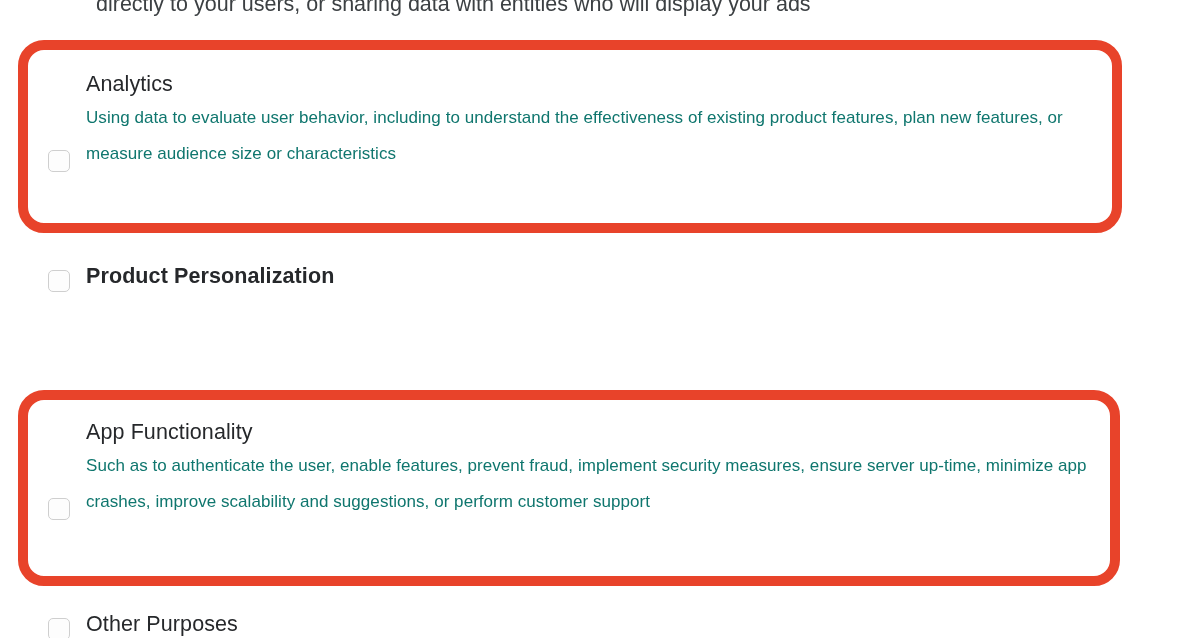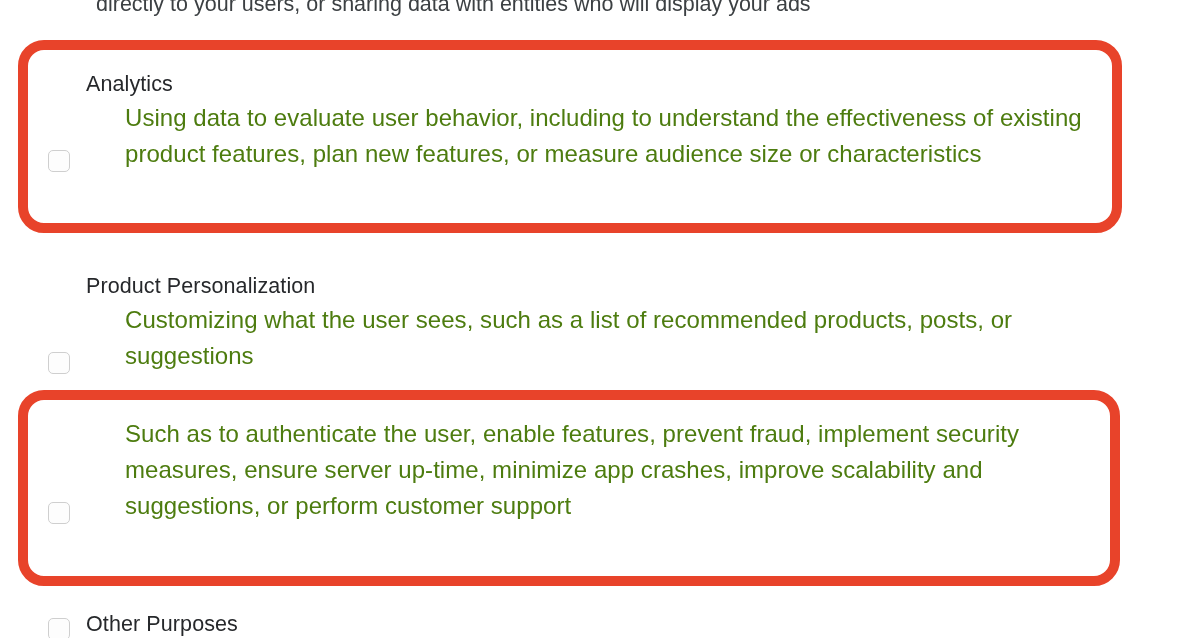--- a/index.html
+++ b/index.html
@@ -61,25 +61,24 @@
   }
 
   .row-title {
     font-size: 21.5px;
     line-height: 32px;
     color: #26282b;
     letter-spacing: 0.1px;
   }
 
   .row-desc {
-    font-size: 24px;
+    font-size: 17px;
     line-height: 36px;
-    color: #4d7c0f;
+    color: #0f766e;
     letter-spacing: 0.05px;
-    margin-left: 39px;
   }
 
   
   .redbox {
     position: absolute;
     border: 10px solid #e8432a;
     border-radius: 26px;
     box-sizing: border-box;
     background: transparent;
     pointer-events: none;
@@ -93,31 +92,31 @@
   <div class="top-clipped-line">directly to your users, or sharing data with entities who will display your ads</div>
 
   <div class="purpose-row" style="left:48px; top:68px; width:1060px;">
     <div class="checkbox"></div>
     <div class="row-text">
       <div class="row-title">Analytics</div>
       <div class="row-desc">Using data to evaluate user behavior, including to understand the effectiveness of existing product features, plan new features, or measure audience size or characteristics</div>
     </div>
   </div>
 
-  <div class="purpose-row" style="left:48px; top:270px; width:1060px;">
+  <div class="purpose-row" style="left:48px; top:260px; width:1060px;font-weight:bold;">
     <div class="checkbox"></div>
     <div class="row-text">
       <div class="row-title">Product Personalization</div>
-      <div class="row-desc">Customizing what the user sees, such as a list of recommended products, posts, or suggestions</div>
     </div>
   </div>
 
   <div class="purpose-row" style="left:48px; top:416px; width:1060px;">
     <div class="checkbox"></div>
     <div class="row-text">
+      <div class="row-title">App Functionality</div>
       <div class="row-desc">Such as to authenticate the user, enable features, prevent fraud, implement security measures, ensure server up-time, minimize app crashes, improve scalability and suggestions, or perform customer support</div>
     </div>
   </div>
 
   <div class="purpose-row" style="left:48px; top:608px; width:1060px;">
     <div class="checkbox"></div>
     <div class="row-text">
       <div class="row-title">Other Purposes</div>
     </div>
   </div>

